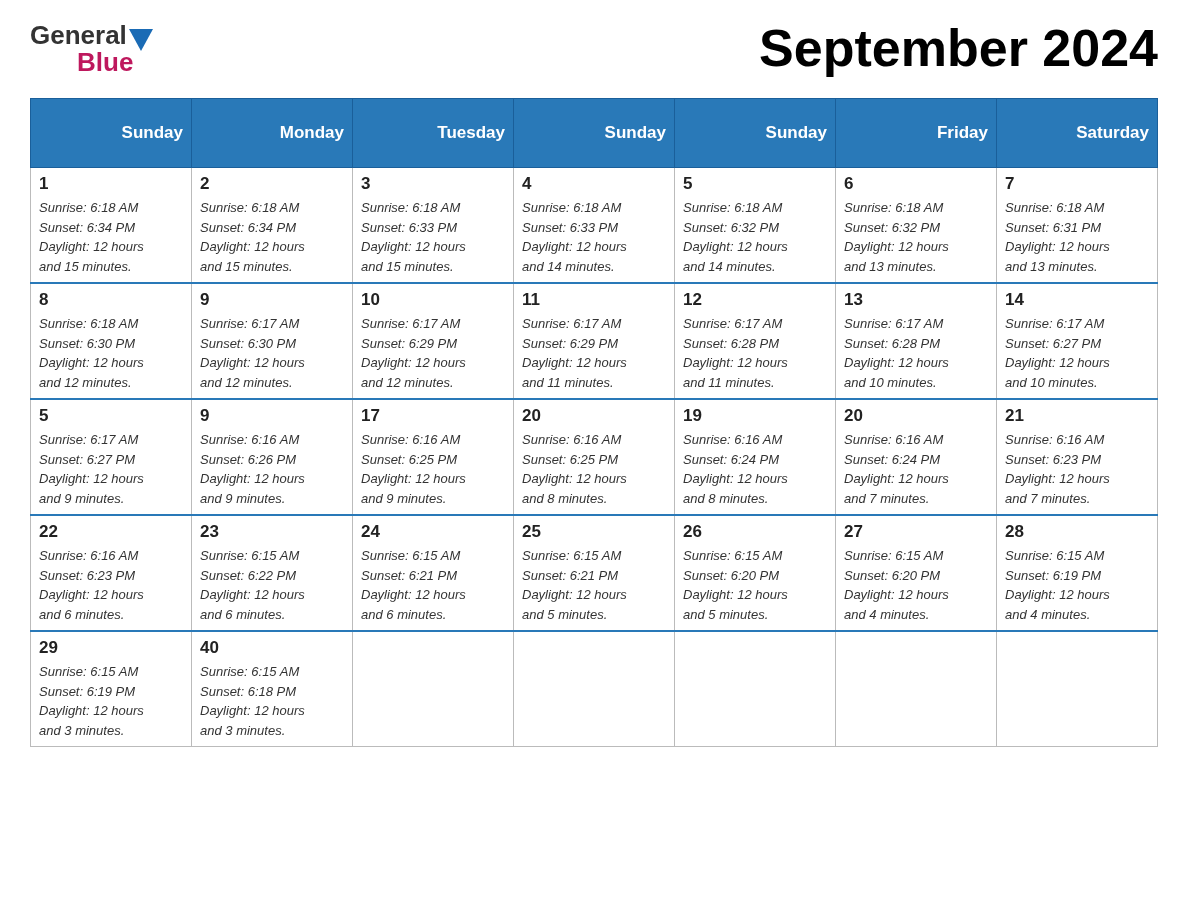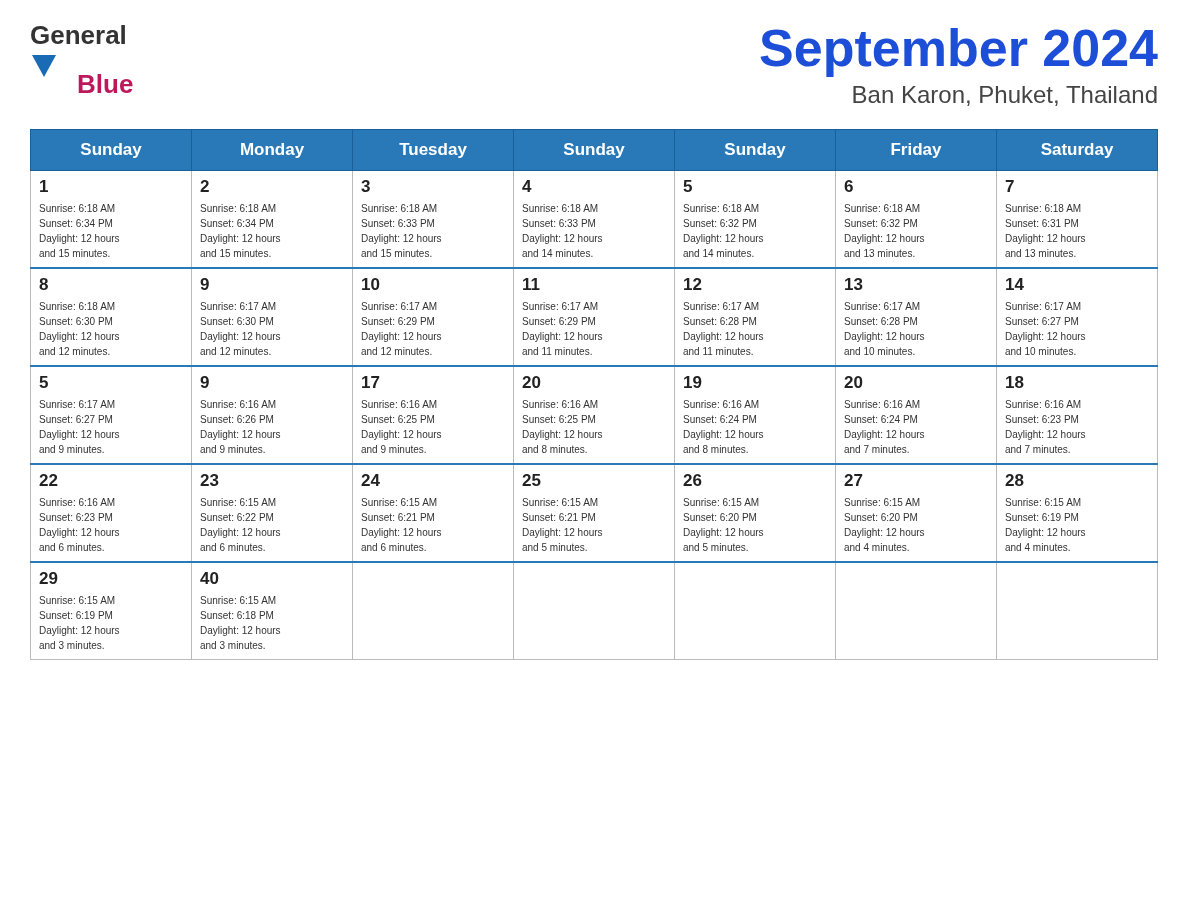--- a/index.html
+++ b/index.html
@@ -16,24 +16,24 @@
       align-items: flex-start;
       margin-bottom: 20px;
     }
     .logo {
       display: flex;
       flex-direction: column;
       align-items: flex-start;
     }
     .logo-text {
       display: flex;
+      align-items: center;
       font-size: 26px;
       font-weight: bold;
       color: #333;
-      flex-direction: column;
     }
     .logo-general { color: #333; }
     .logo-flag {
       display: inline-block;
       width: 0;
       height: 0;
       border-left: 12px solid transparent;
       border-right: 12px solid transparent;
       border-top: 22px solid #1a6bb5;
       margin: 0 2px;
@@ -48,62 +48,63 @@
       margin-top: -4px;
       padding-left: 2px;
       margin-left: 45px;
     }
     .title-block {
       text-align: right;
     }
     .month-title {
       font-size: 52px;
       font-weight: bold;
-      color: #1d4ed8;
+      color: #000000;
       line-height: 1.1;
     }
     .location {
       font-size: 24px;
       color: #444;
       margin-top: 4px;
     }
     .calendar {
       width: 100%;
       border-collapse: collapse;
       border: 1px solid #aaa;
     }
     .calendar thead tr th {
       background-color: #2979b8;
       color: #fff;
       font-size: 17px;
       font-weight: bold;
-      padding: 10px 8px;
-      text-align: center;
+      padding: 24px 8px;
+      text-align: right;
       border: 1px solid #1a5f9a;
     }
     .calendar tbody tr td {
       vertical-align: top;
       border: 1px solid #bbb;
       padding: 6px 8px;
       font-size: 13px;
       color: #333;
       width: calc(100% / 7);
       min-height: 100px;
     }
     .day-number {
       font-size: 17px;
       font-weight: bold;
       color: #222;
       display: block;
       margin-bottom: 4px;
     }
     .day-info {
-      font-size: 10px;
+      font-size: 13px;
       line-height: 1.5;
       color: #333;
+      font-style: italic;
     }
     .empty-cell {
       background: #fff;
     }
     tbody tr {
       border-bottom: 2px solid #2979b8;
     }
     tbody tr:last-child {
       border-bottom: 1px solid #bbb;
       margin-left: 23px;
@@ -115,21 +116,20 @@
 <div class="header">
   <div class="logo">
     <div class="logo-text">
       <span class="logo-general">General</span>
       <span class="logo-flag"></span>
     </div>
     <span class="logo-blue">Blue</span>
   </div>
   <div class="title-block">
     <div class="month-title">September 2024</div>
-    <div class="location">Ban Karon, Phuket, Thailand</div>
   </div>
 </div>
 
 <table class="calendar">
   <thead>
     <tr>
     <th>Sunday</th>
         <th>Monday</th>
         <th>Tuesday</th>
         <th>Sunday</th>
@@ -218,21 +218,21 @@
         </td>
         <td>
           <span class="day-number">19</span>
           <div class="day-info">Sunrise: 6:16 AM<br>Sunset: 6:24 PM<br>Daylight: 12 hours<br>and 8 minutes.</div>
         </td>
         <td>
           <span class="day-number">20</span>
           <div class="day-info">Sunrise: 6:16 AM<br>Sunset: 6:24 PM<br>Daylight: 12 hours<br>and 7 minutes.</div>
         </td>
         <td>
-          <span class="day-number">18</span>
+          <span class="day-number">21</span>
           <div class="day-info">Sunrise: 6:16 AM<br>Sunset: 6:23 PM<br>Daylight: 12 hours<br>and 7 minutes.</div>
         </td>
       </tr>
       <tr>
         <td>
           <span class="day-number">22</span>
           <div class="day-info">Sunrise: 6:16 AM<br>Sunset: 6:23 PM<br>Daylight: 12 hours<br>and 6 minutes.</div>
         </td>
         <td>
           <span class="day-number">23</span>

